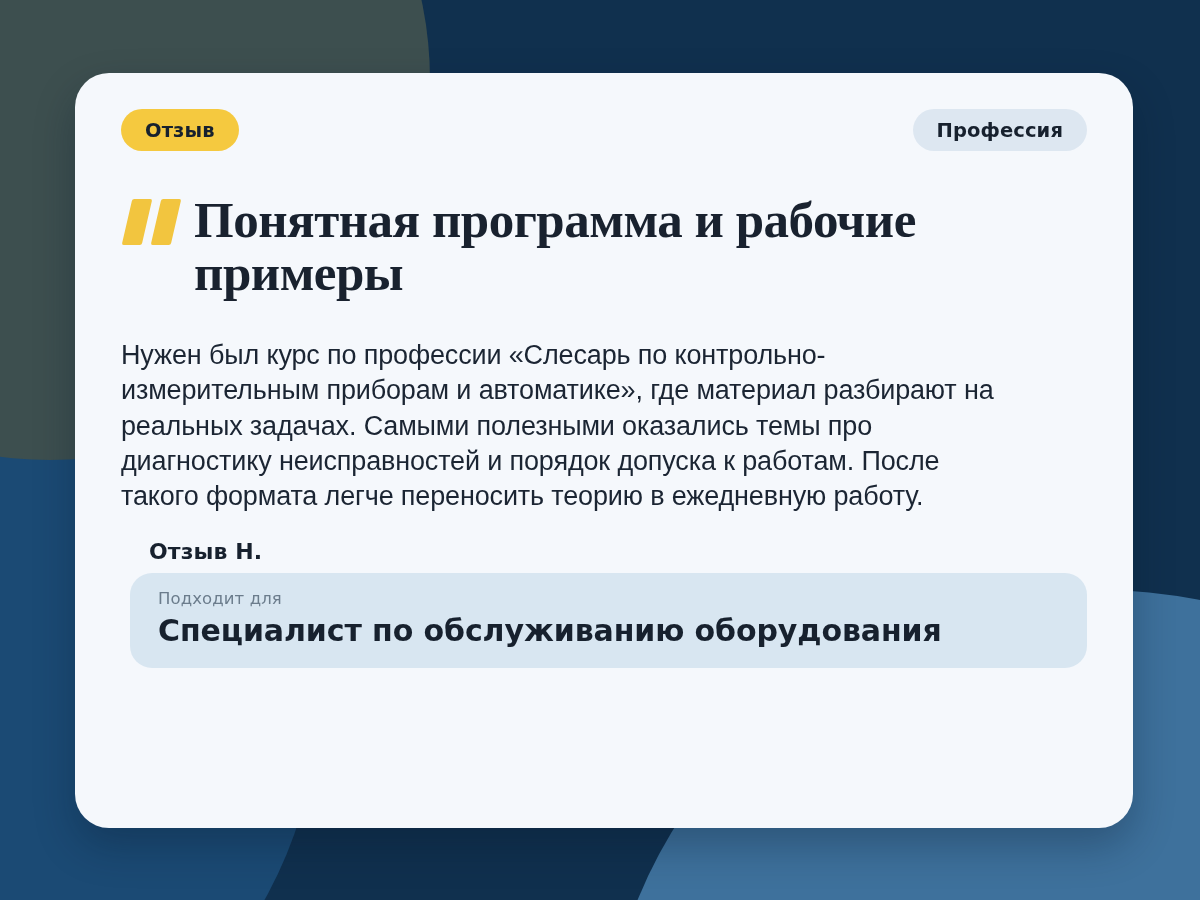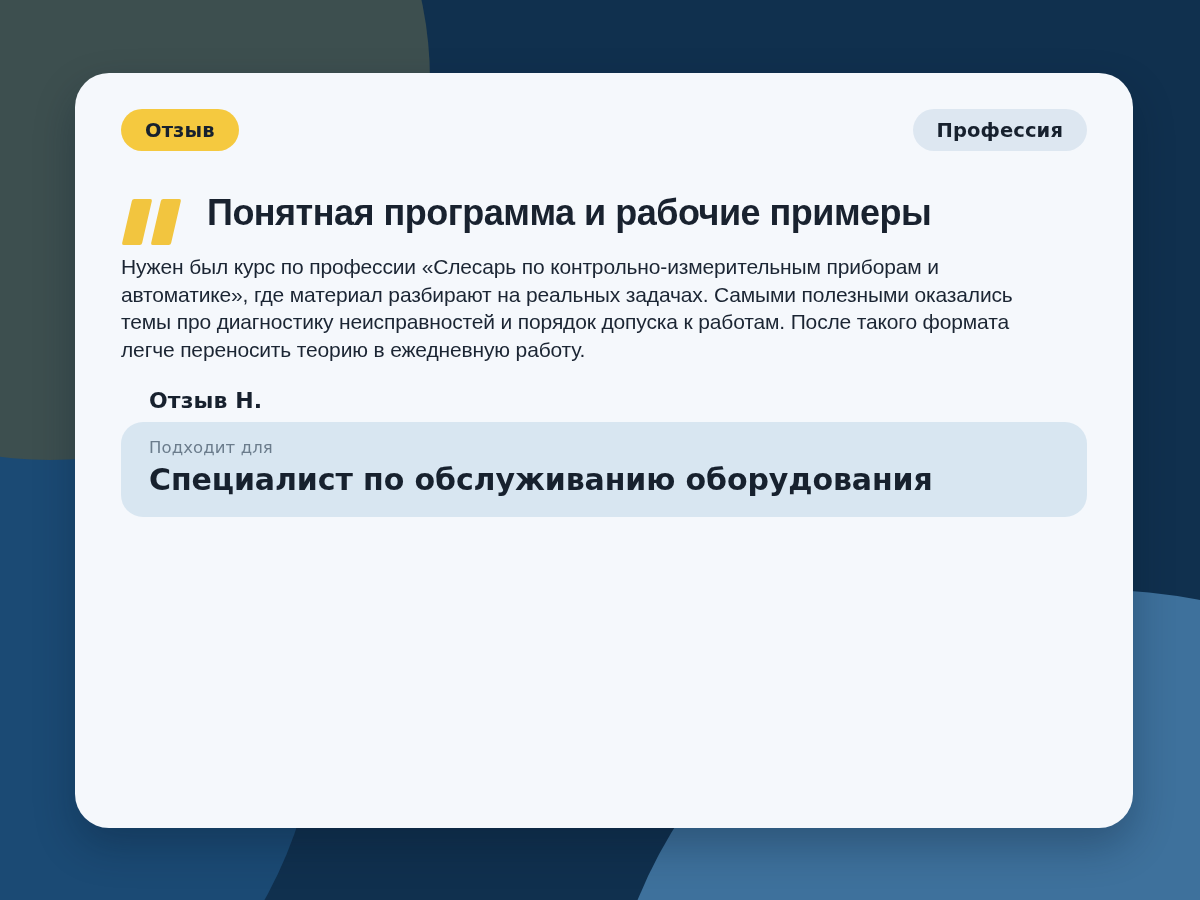--- a/index.html
+++ b/index.html
@@ -116,33 +116,33 @@
     width: 20px;
     height: 46px;
     background: #f2c53f;
     transform: skewX(-13deg);
     border-radius: 2px;
   }
   .quote-mark .q1 { left: 4px; }
   .quote-mark .q2 { left: 33px; }
 
   #review-heading {
-    margin: 13px;
-    font-size: 36px;
+    margin: 0;
+    font-size: 51px;
     line-height: 1.04;
     font-weight: bold;
     color: #19222f;
     letter-spacing: -0.5px;
-    font-family: Liberation Sans, sans-serif;
+    font-family: Liberation Serif, serif;
   }
 
   
   #review-body {
-    margin: 22px 0 0 0;
-    font-size: 21px;
+    margin: 38px 0 0 0;
+    font-size: 27px;
     line-height: 1.305;
     color: #1b2533;
     letter-spacing: -0.15px;
     max-width: 900px;
     font-family: "Liberation Sans", sans-serif;
   }
 
   
   #review-author {
     margin: 25px 0 0 28px;
@@ -152,20 +152,21 @@
     letter-spacing: 0.1px;
   }
 
   
   .info-card {
     background: #d8e6f1;
     border-radius: 22px;
     padding: 16px 28px 19px 28px;
     margin-top: 9px;
     box-sizing: border-box;
+    margin-left: 9px;
   }
   .info-card.second { margin-top: 22px; }
 
   .info-label {
     font-size: 16.5px;
     color: #6b7c8c;
     letter-spacing: 0.1px;
     margin-bottom: 6px;
   }
   .info-value {

